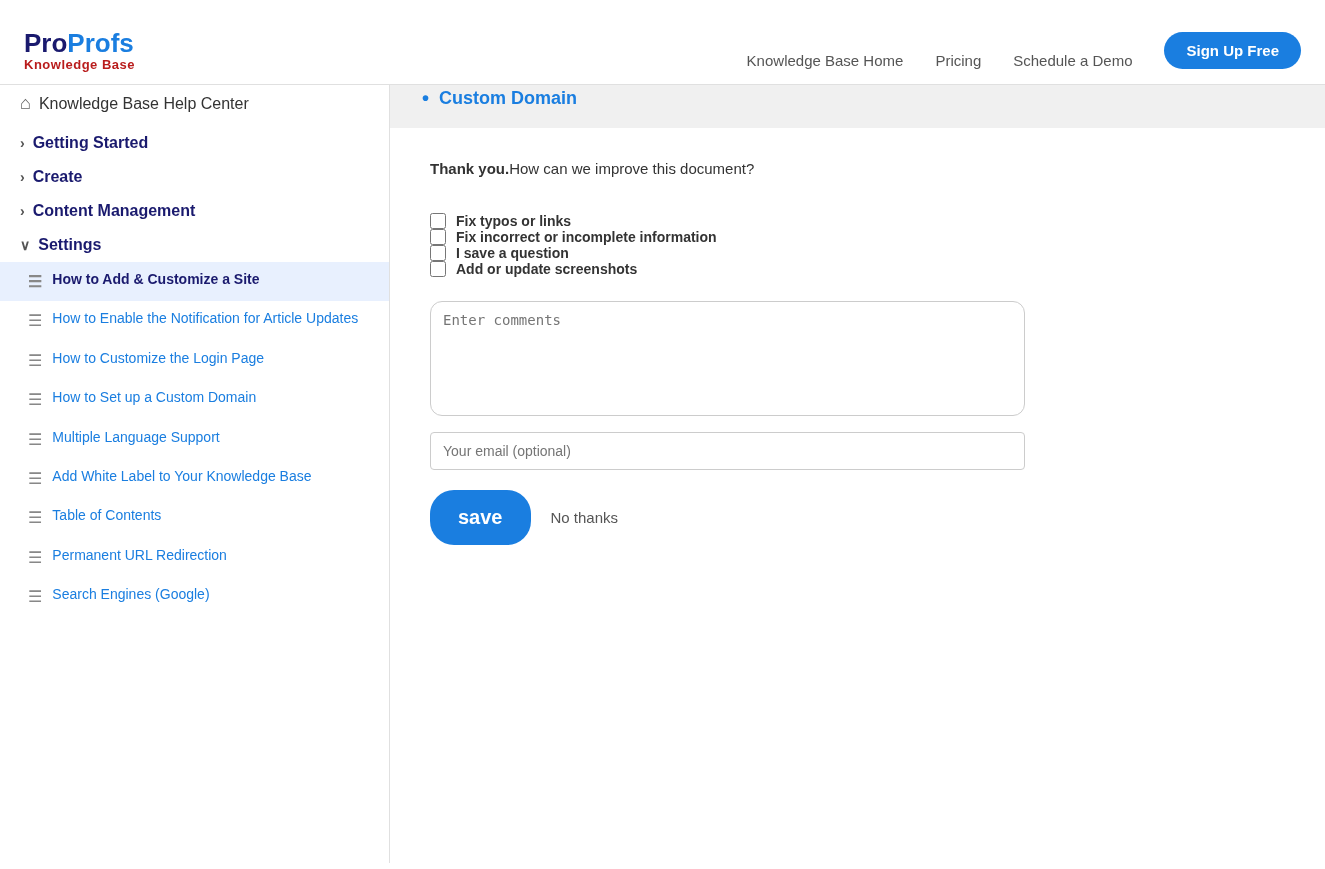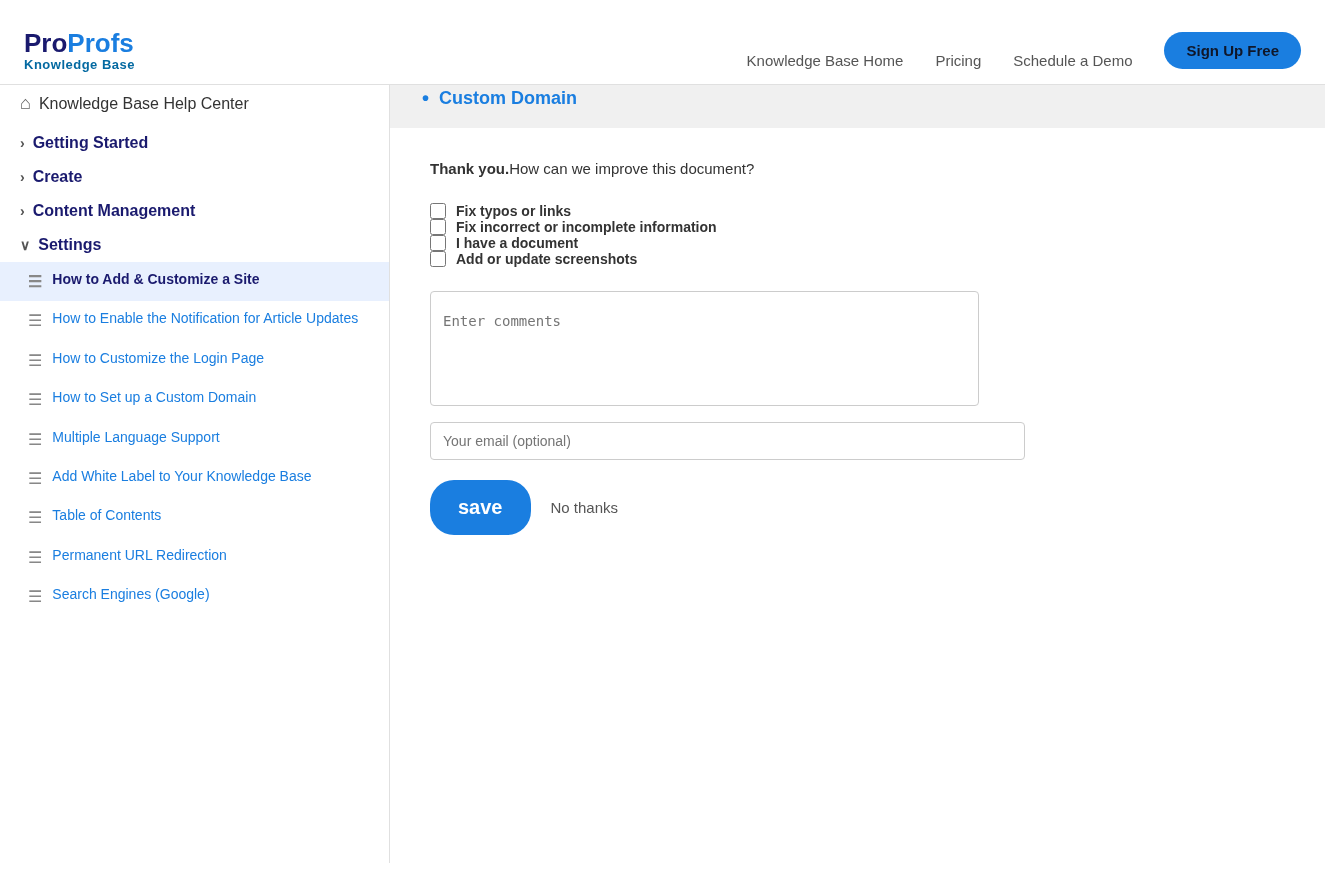--- a/index.html
+++ b/index.html
@@ -16,34 +16,34 @@
       top: 16px;
       z-index: 100;
     }
     .logo {
       display: flex;
       flex-direction: column;
       margin-right: auto;
     }
     .logo-pro { font-size: 26px; font-weight: 900; color: #1a1a6e; display: inline; }
     .logo-profs { font-size: 26px; font-weight: 900; color: #1a7ee0; display: inline; }
-    .logo-sub { font-size: 13px; font-weight: bold; color: #0369a1; margin-top: -2px; letter-spacing: 0.5px; }
+    .logo-sub { font-size: 13px; font-weight: bold; color: #b91c1c; margin-top: -2px; letter-spacing: 0.5px; }
     .header-nav {
       display: flex;
       align-items: flex-end;
       gap: 32px;
     }
     .nav-link {
       text-decoration: none;
       color: #555;
       font-size: 15px;
     }
     .btn-signup {
       background: #1a7ee0;
-      color: #0f172a;
+      color: #ffffff;
       border: none;
       border-radius: 24px;
       padding: 10px 22px;
       font-size: 15px;
       font-weight: bold;
       cursor: pointer;
     }
 
     
     .layout {
@@ -116,21 +116,21 @@
       gap: 10px;
     }
     .bullet { color: #1a7ee0; font-size: 20px; }
 
     
     .feedback-section {
       padding: 32px 40px 40px;
     }
     .feedback-intro {
       font-size: 15px;
-      margin-bottom: 26px;
+      margin-bottom: 36px;
     }
     .feedback-intro strong { font-weight: bold; }
 
     .checkbox-group {
       display: flex;
       flex-direction: column;
       margin-bottom: 24px;
     }
     .checkbox-row {
       display: flex;
@@ -143,25 +143,25 @@
       cursor: pointer;
       flex-shrink: 0;
     }
     .checkbox-label {
       font-size: 14px;
       font-weight: 600;
       color: #333;
     }
 
     .comments-textarea {
-      width: 549px;
+      width: 595px;
       height: 115px;
       border: 1px solid #ccc;
-      border-radius: 4px;
-      padding: 21px 12px;
+      border-radius: 12px;
+      padding: 10px 12px;
       font-size: 14px;
       color: #999;
       resize: none;
       display: block;
       margin-bottom: 16px;
       outline: none;
     }
 
     .email-input {
       width: 595px;
@@ -307,21 +307,21 @@
         <div class="checkbox-row">
           <input type="checkbox" id="fix-typos" style="">
           <label class="checkbox-label" for="fix-typos">Fix typos or links</label>
         </div>
         <div class="checkbox-row">
           <input type="checkbox" id="fix-incorrect" style="">
           <label class="checkbox-label" for="fix-incorrect">Fix incorrect or incomplete information</label>
         </div>
         <div class="checkbox-row">
           <input type="checkbox" id="have-question" style="">
-          <label class="checkbox-label" for="have-question">I have a document</label>
+          <label class="checkbox-label" for="have-question">I save a question</label>
         </div>
         <div class="checkbox-row">
           <input type="checkbox" id="add-screenshots" style="">
           <label class="checkbox-label" for="add-screenshots">Add or update screenshots</label>
         </div>
       </div>
 
       <textarea class="comments-textarea" placeholder="Enter comments" style=""></textarea>
 
       <input type="email" class="email-input" placeholder="Your email (optional)" style="">

